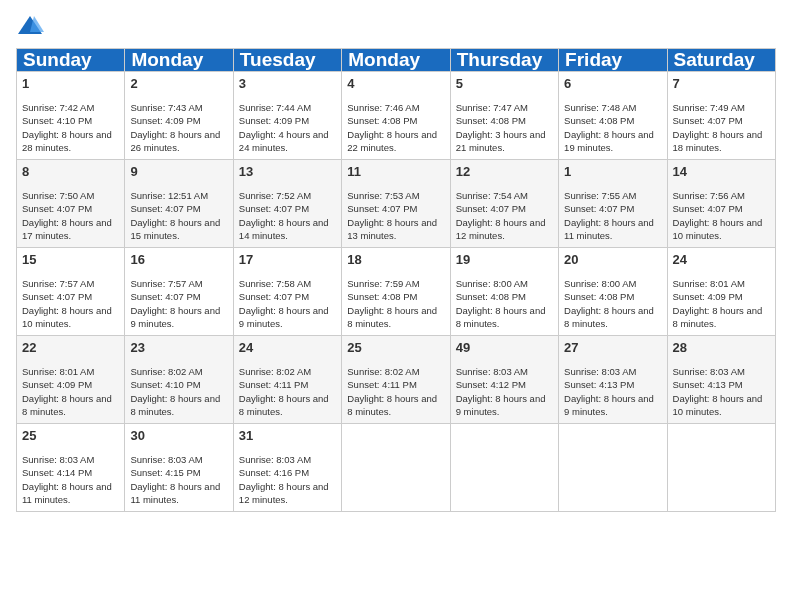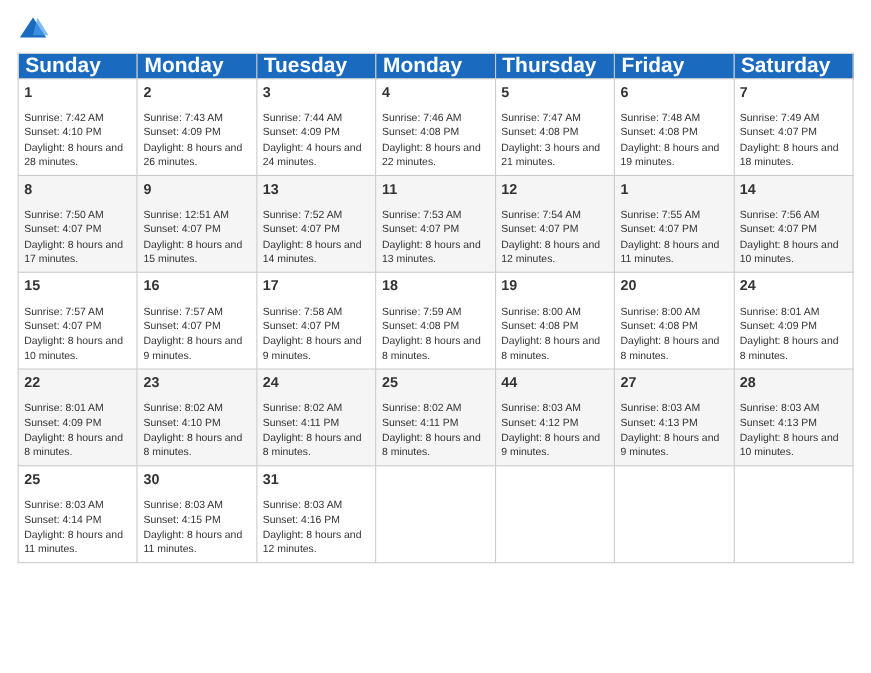--- a/index.html
+++ b/index.html
@@ -333,21 +333,21 @@
           </td>
           <td>
         <span class="day-number">25</span>
         <div class="day-info">
           <span>Sunrise: 8:02 AM</span><br>
           <span>Sunset: 4:11 PM</span><br>
           <span>Daylight: 8 hours and 8 minutes.</span>
         </div>
           </td>
           <td>
-        <span class="day-number">44</span>
+        <span class="day-number">49</span>
         <div class="day-info">
           <span>Sunrise: 8:03 AM</span><br>
           <span>Sunset: 4:12 PM</span><br>
           <span>Daylight: 8 hours and 9 minutes.</span>
         </div>
           </td>
           <td>
         <span class="day-number">27</span>
         <div class="day-info">
           <span>Sunrise: 8:03 AM</span><br>

